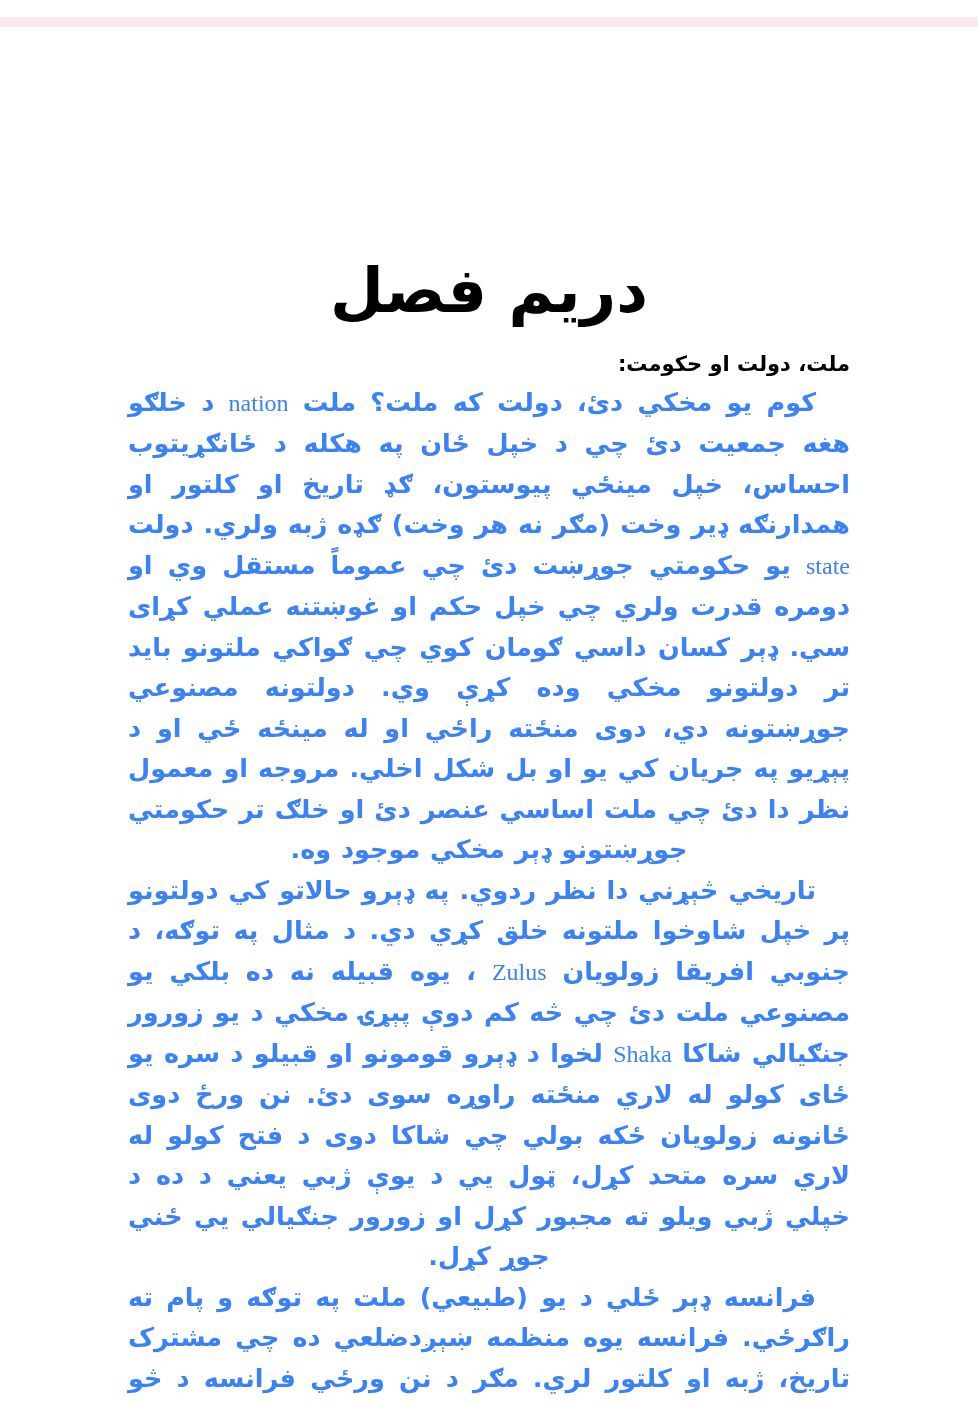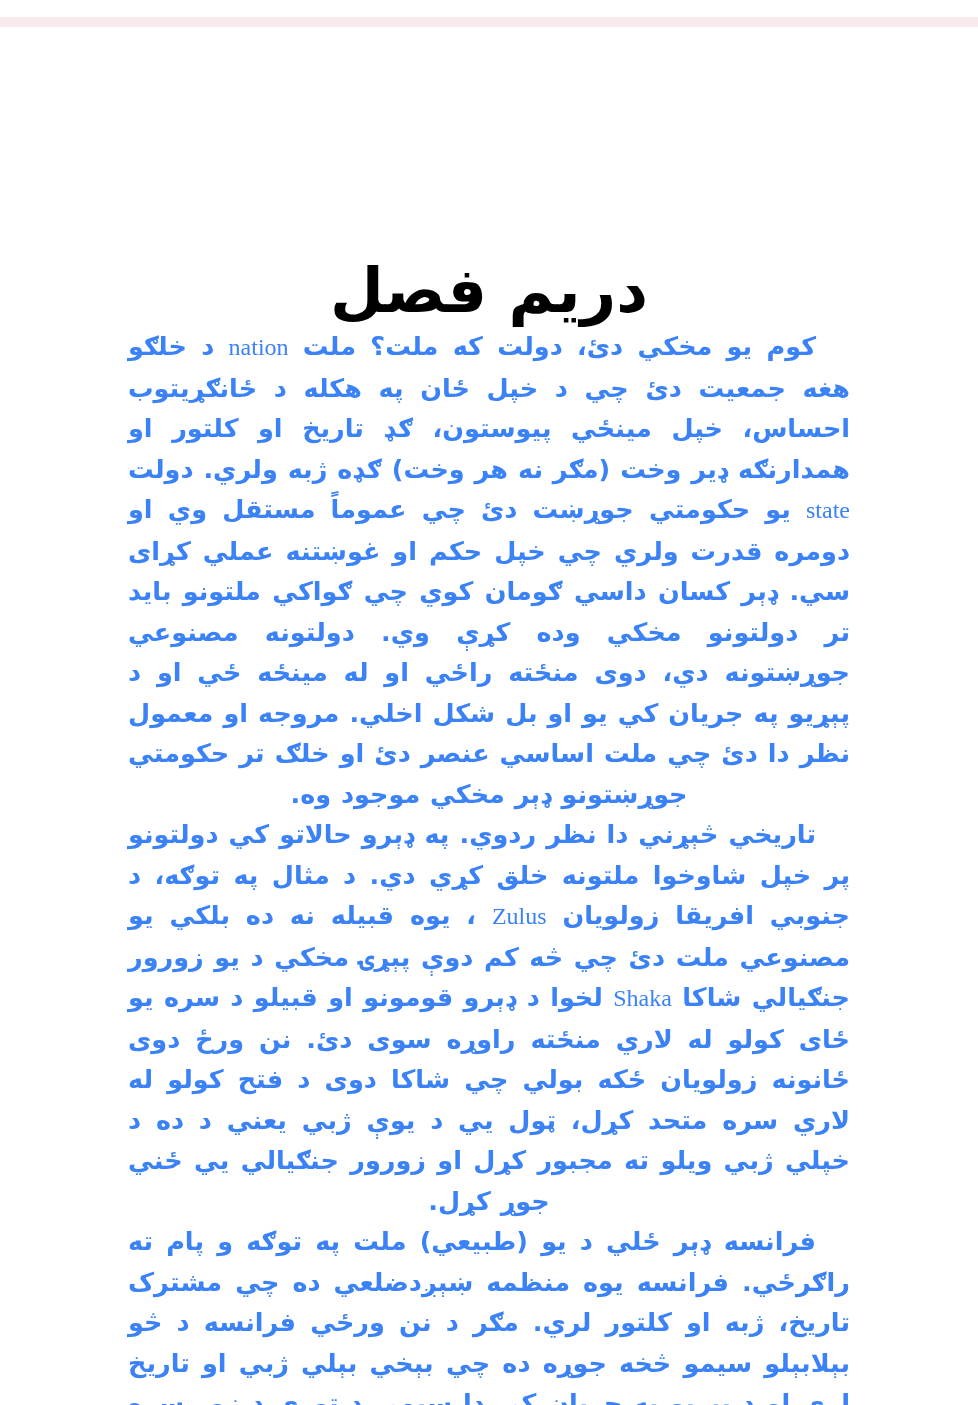--- a/index.html
+++ b/index.html
@@ -89,20 +89,21 @@
 <body>
 
 <div class="page">
 
   <div class="scan-edge-top"></div>
 
   <div class="content">
 
     <h1 class="chapter-title">دریم فصل</h1>
 
+    <h2 class="section-heading">ملت، دولت او حکومت:</h2>
 
     <p class="body-par">کوم یو مخکي دئ، دولت که ملت؟ ملت <span class="lat">nation</span> د خلګو هغه جمعیت دئ چي د خپل ځان په هکله د ځانګړیتوب احساس، خپل مینځي پیوستون، ګډ تاریخ او کلتور او همدارنګه ډیر وخت (مګر نه هر وخت) ګډه ژبه ولري. دولت <span class="lat">state</span> یو حکومتي جوړښت دئ چي عموماً مستقل وي او دومره قدرت ولري چي خپل حکم او غوښتنه عملي کړای سي. ډېر کسان داسي ګومان کوي چي ګواکي ملتونو باید تر دولتونو مخکي وده کړې وي. دولتونه مصنوعي جوړښتونه دي، دوی منځته راځي او له مینځه ځي او د پېړیو په جریان کي یو او بل شکل اخلي. مروجه او معمول نظر دا دئ چي ملت اساسي عنصر دئ او خلګ تر حکومتي جوړښتونو ډېر مخکي موجود وه.</p>
 
     <p class="body-par">تاریخي څېړني دا نظر ردوي. په ډېرو حالاتو کي دولتونو پر خپل شاوخوا ملتونه خلق کړي دي. د مثال په توګه، د جنوبي افریقا زولویان <span class="lat">Zulus</span> ، یوه قبیله نه ده بلکي یو مصنوعي ملت دئ چي څه کم دوې پېړۍ مخکي د یو زورور جنګیالي شاکا <span class="lat">Shaka</span> لخوا د ډېرو قومونو او قبیلو د سره یو ځای کولو له لاري منځته راوړه سوی دئ. نن ورځ دوی ځانونه زولویان ځکه بولي چي شاکا دوی د فتح کولو له لاري سره متحد کړل، ټول یي د یوې ژبي یعني د ده د خپلي ژبي ویلو ته مجبور کړل او زورور جنګیالي یي ځني جوړ کړل.</p>
 
     <p class="body-par last-centered">فرانسه ډېر ځلي د یو (طبیعي) ملت په توګه و پام ته راګرځي. فرانسه یوه منظمه ښېږدضلعي ده چي مشترک تاریخ، ژبه او کلتور لري. مګر د نن ورځي فرانسه د څو بېلابېلو سیمو څخه جوړه ده چي بېخي بېلي ژبي او تاریخ لري او د پېړیو په جریان کي دا سیمي د توري د زور سره متحدي سوي دي. پاریس د ښووني او روزني، ژبي او مرکزي اداري له امله خلګو ته د فرانسویت احساس وربخښي. فرانسوي ملت یو مصنوعي تخلیق دئ چي د فرانسي دولت د خپل کار د اساني له پاره منځ ته راوړی دئ.</p>
 
   </div>
 
   <div class="scan-edge-bottom"></div>

